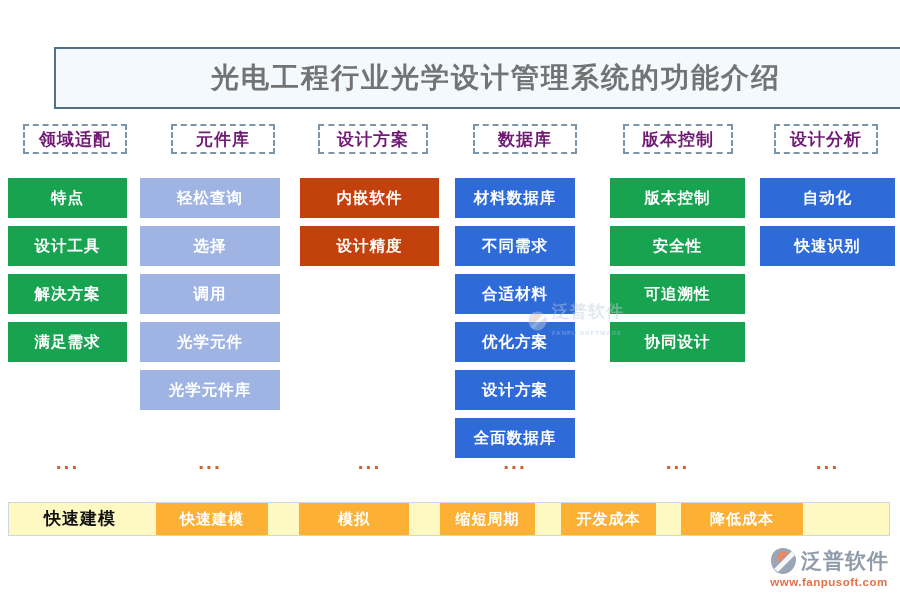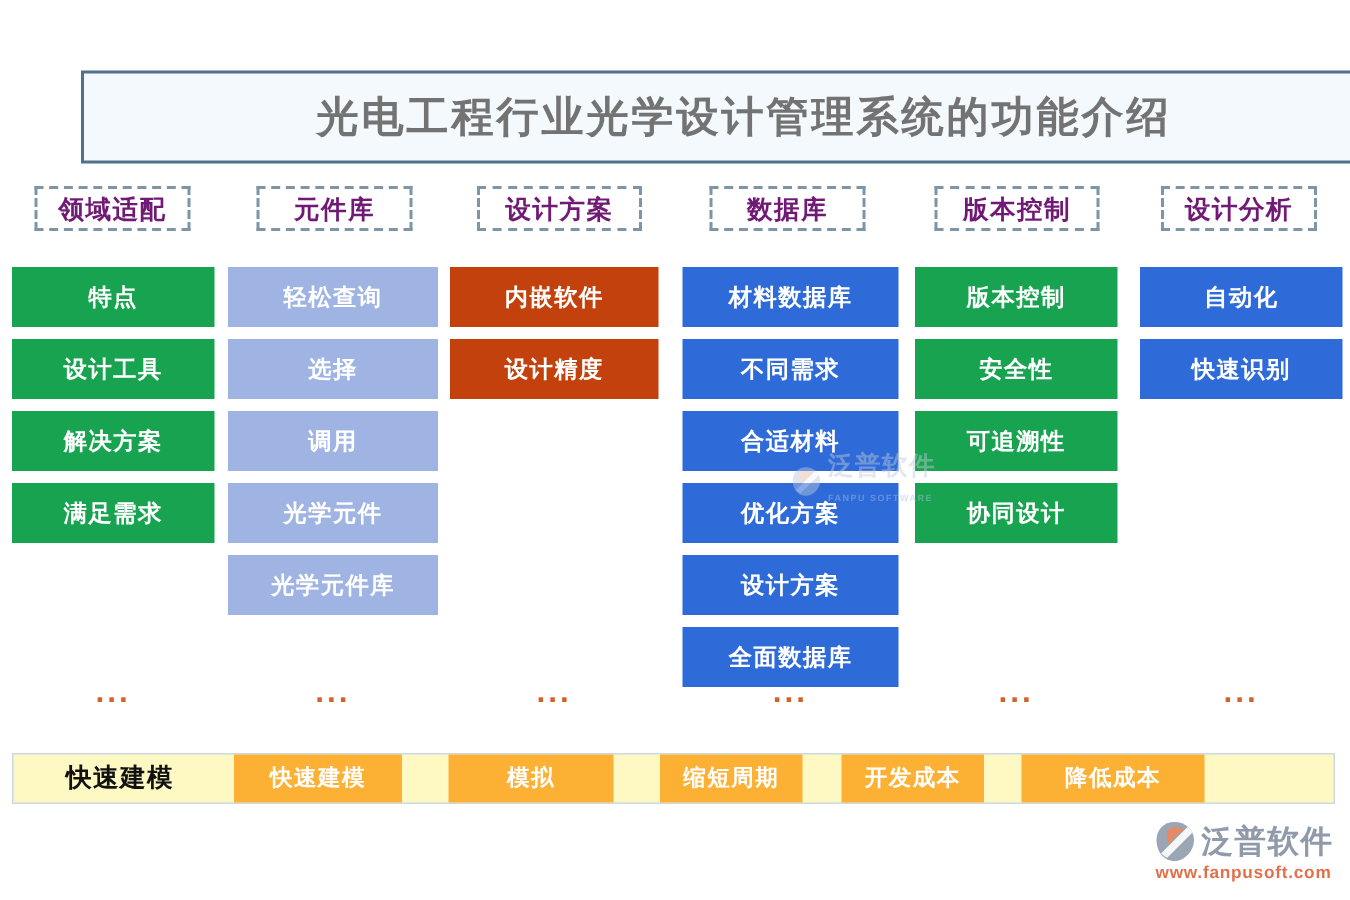--- a/index.html
+++ b/index.html
@@ -17,22 +17,22 @@
   }
   
   .hdr{
     position:absolute;top:124px;height:26px;background:#ffffff;
     border:2px dashed #7e95a8;color:#701a75;font-weight:bold;font-size:17px;
     display:flex;align-items:center;justify-content:center;letter-spacing:1px;
   }
   .h1{left:23px;width:100px}.h2{left:171px;width:100px}.h3{left:318px;width:106px}
   .h4{left:473px;width:100px}.h5{left:623px;width:106px}.h6{left:774px;width:100px}
   
-  .p1{left:8px;width:135px}.p2{left:152px;width:140px}.p3{left:300px;width:139px}
-  .p4{left:455px;width:144px}.p5{left:610px;width:135px}.p6{left:760px;width:135px}
+  .p1{left:8px;width:119px}.p2{left:140px;width:140px}.p3{left:300px;width:139px}
+  .p4{left:455px;width:120px}.p5{left:610px;width:135px}.p6{left:760px;width:135px}
   .col{position:absolute;top:178px;}
   .box{
     height:40px;margin-bottom:8px;color:#ffffff;font-weight:bold;font-size:15.5px;
     display:flex;align-items:center;justify-content:center;letter-spacing:1px;
   }
   .green{background:#17a34f}
   .peri{background:#9fb4e2}
   .olive{background:#c2410c}
   .blue{background:#2e6bd9}
   .dots{

